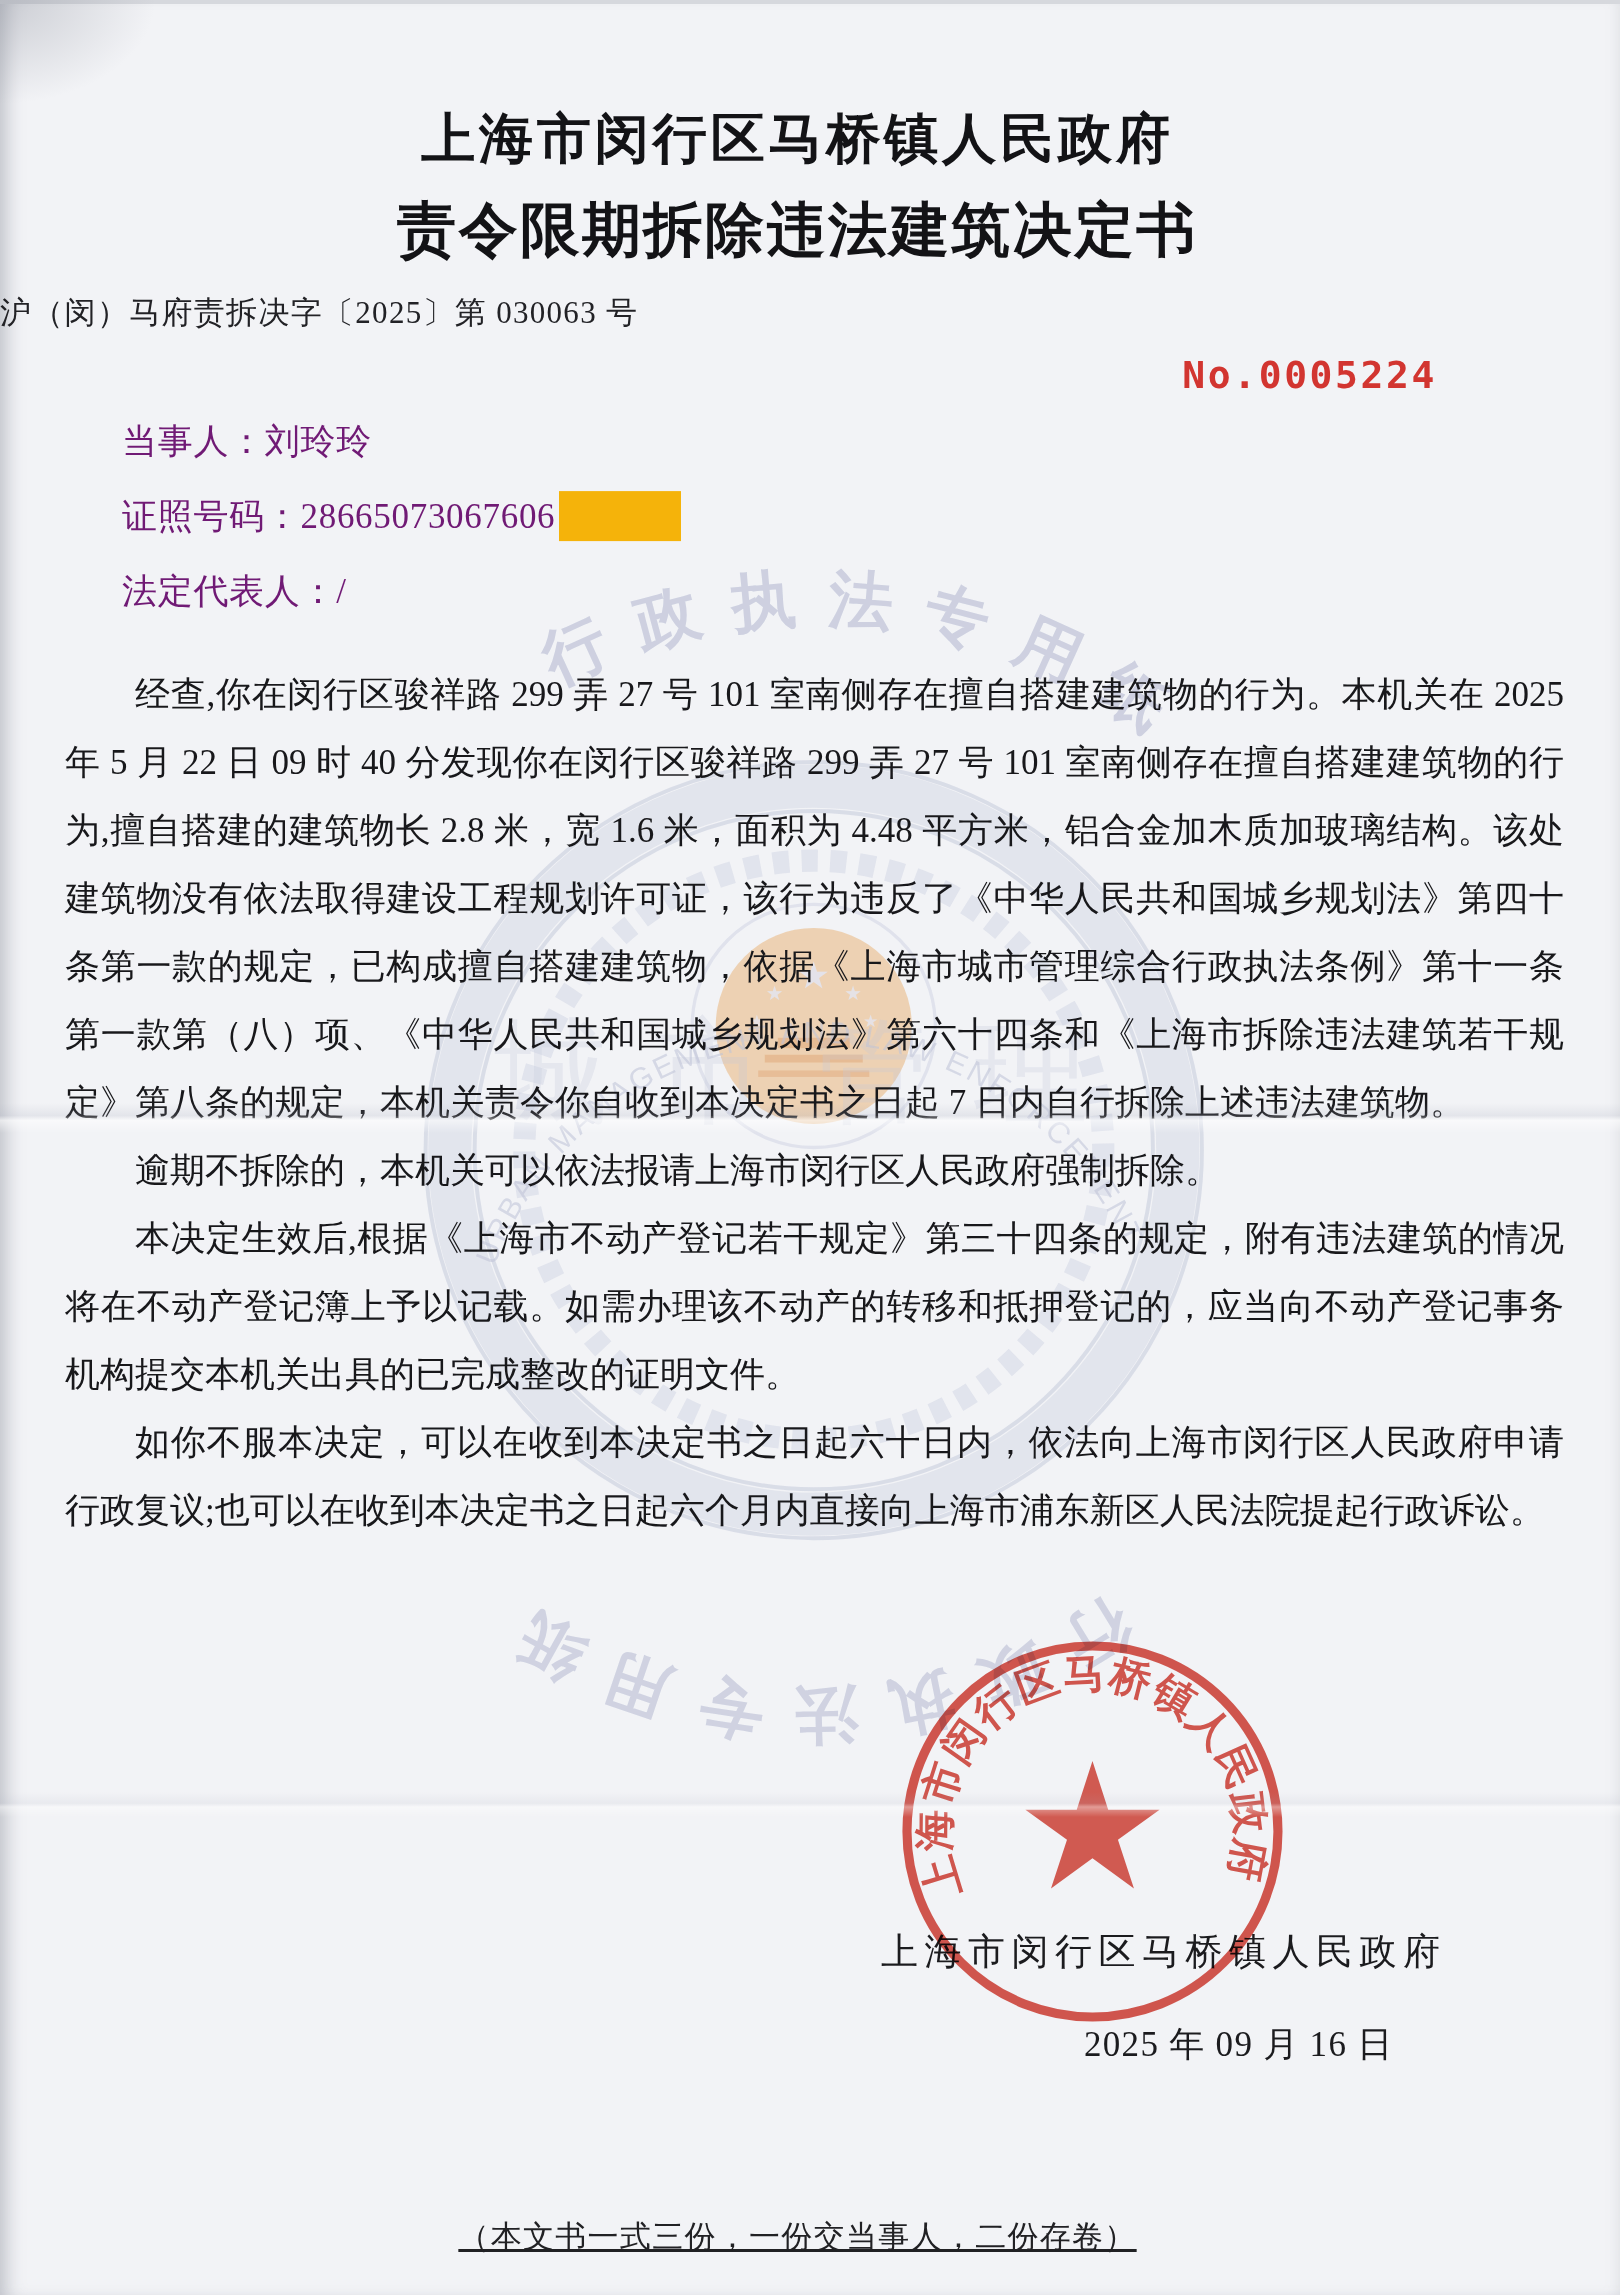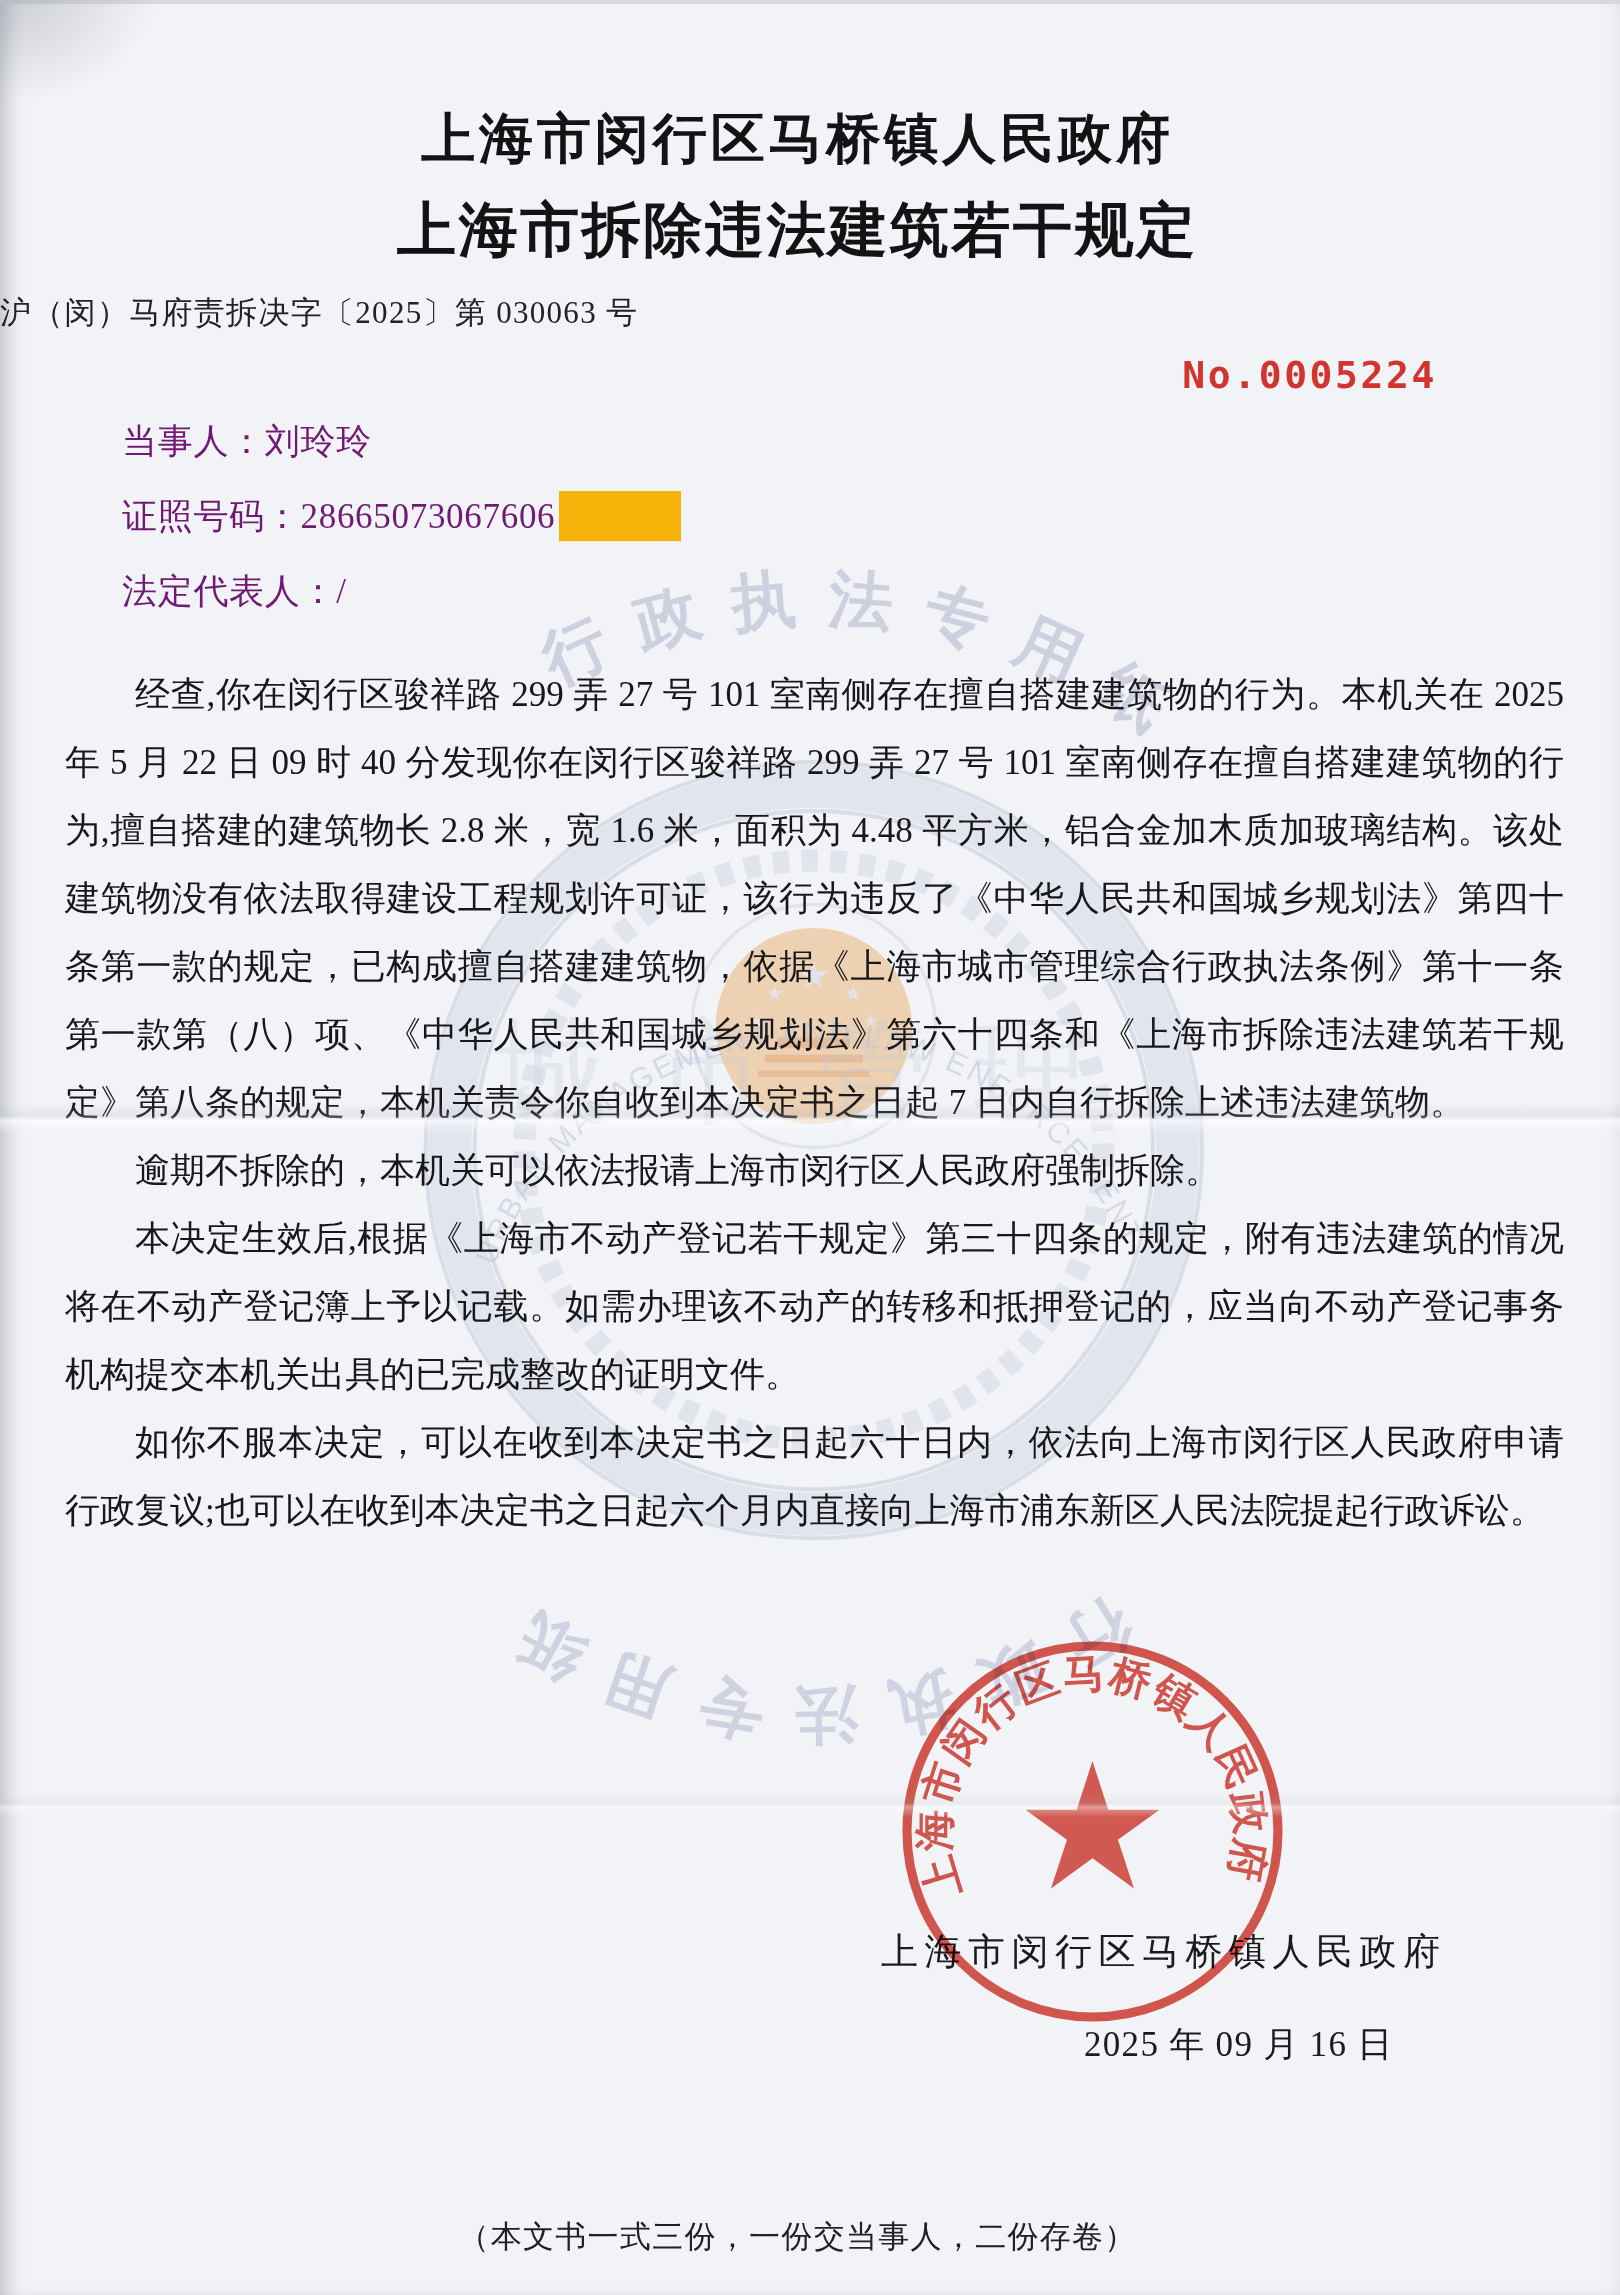--- a/index.html
+++ b/index.html
@@ -56,21 +56,21 @@
   .signature{
     position:absolute;top:1927px;left:881px;
     font-size:37px;letter-spacing:6.5px;color:#1b1b1e;
   }
   .sign-date{
     position:absolute;top:2021px;left:1084px;
     font-size:35px;letter-spacing:1.3px;color:#1b1b1e;
   }
   .footer-note{
     position:absolute;top:2216px;left:0;width:1595px;
-    text-align:center;font-size:31px;letter-spacing:1.3px;color:#212124;
+    text-align:center;font-size:31px;letter-spacing:1.3px;color:#212124;text-decoration:underline;
   }
   .seal-svg{position:absolute;left:890px;top:1629px;opacity:.9;}
   .wm-svg{position:absolute;left:0;top:0;opacity:.85;}
   .crease1{
     position:absolute;left:0;top:1103px;width:1621px;height:30px;
     background:linear-gradient(180deg,rgba(255,255,255,0) 0%,rgba(168,172,188,.20) 42%,rgba(255,255,255,.55) 58%,rgba(255,255,255,0) 100%);
   }
   .crease2{
     position:absolute;left:0;top:1792px;width:1621px;height:25px;
     background:linear-gradient(180deg,rgba(255,255,255,0) 0%,rgba(168,172,188,.13) 45%,rgba(255,255,255,.4) 60%,rgba(255,255,255,0) 100%);
@@ -122,21 +122,21 @@
       </text>
 
       <text font-size="46" fill="#bfc4da" opacity="0.55" letter-spacing="4" font-family="Liberation Sans, sans-serif">
         <textPath href="#wmEn" startOffset="0" textLength="1240" lengthAdjust="spacing">URBAN MANAGEMENT AND LAW ENFORCEMENT</textPath>
       </text>
     </svg>
   </div>
 
   <div class="layer z-content">
     <div class="title1">上海市闵行区马桥镇人民政府</div>
-    <div class="title2">上海市拆除违法建筑若干规定</div>
+    <div class="title2">责令限期拆除违法建筑决定书</div>
     <div class="doc-no">沪（闵）马府责拆决字〔2025〕第 030063 号</div>
     <div class="serial">No.0005224</div>
 
     <div class="party">
       <div><span>当事人：</span><span>刘玲玲</span></div>
       <div><span>证照号码：</span><span>28665073067606</span><span class="redact redact-id"></span></div>
       <div><span>法定代表人：</span><span>/</span></div>
     </div>
 
     <div class="docbody">

